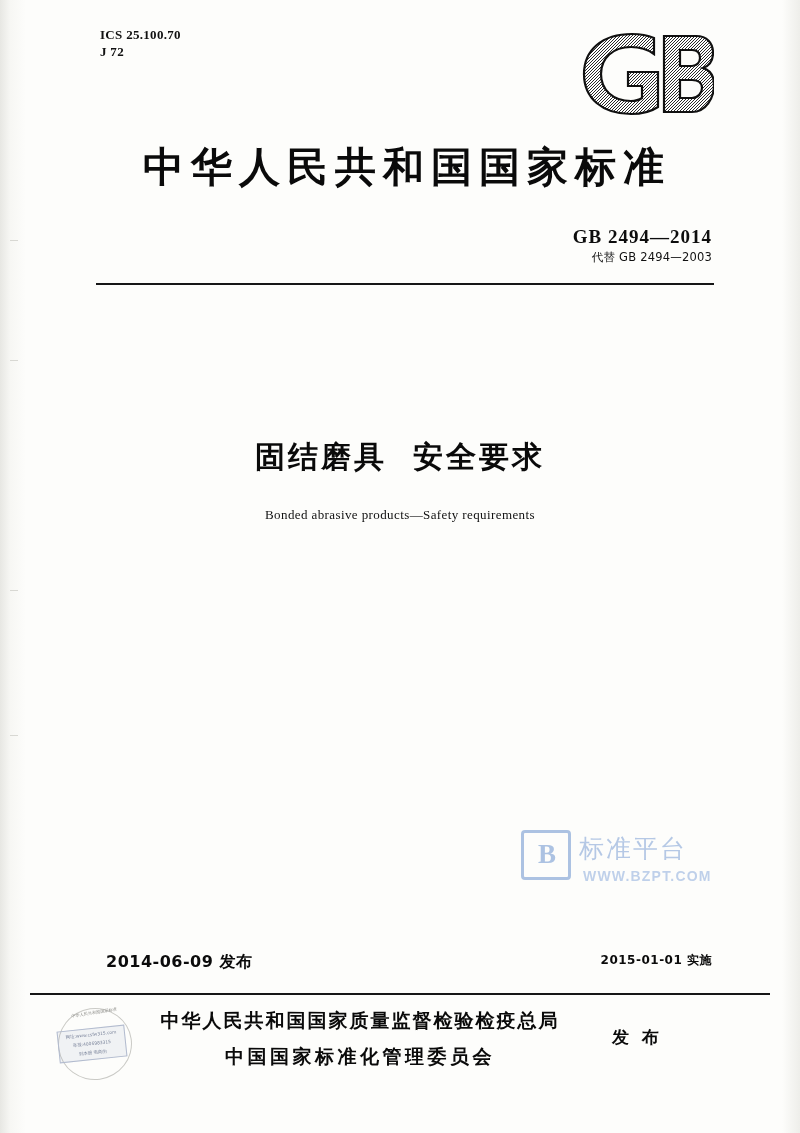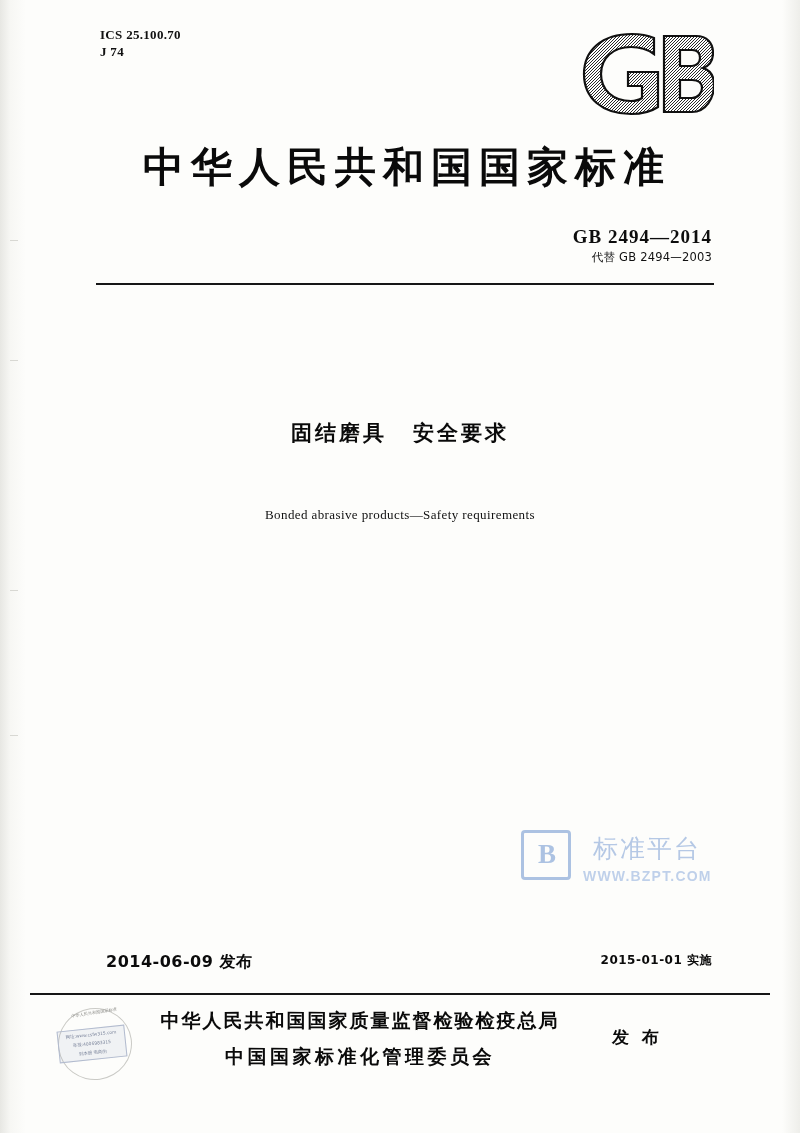--- a/index.html
+++ b/index.html
@@ -96,25 +96,25 @@
     left: 96px;
     right: 86px;
     top: 283px;
     height: 2px;
     background: #161616;
   }
 
   .doc-title-cn {
     position: absolute;
     left: 0; right: 0;
-    top: 419px;
-    text-align: center;
-    font-family: "DejaVu Sans", sans-serif;
-    font-weight: bold;
-    font-size: 21px;
+    top: 437px;
+    text-align: center;
+    font-family: "DejaVu Sans", sans-serif;
+    font-weight: bold;
+    font-size: 30px;
     letter-spacing: 3px;
     color: #0a0a0a;
   }
   .doc-title-cn .gap { display: inline-block; width: 26px; }
 
   .doc-title-en {
     position: absolute;
     left: 0; right: 0;
     top: 507px;
     text-align: center;
@@ -147,21 +147,21 @@
     left: 0; right: 0; top: 6px;
     text-align: center;
     font-family: "Liberation Serif", serif;
     font-weight: bold;
     font-size: 27px;
     color: #7b9fd4;
     letter-spacing: -2px;
   }
   .wm-text {
     position: absolute;
-    left: 72px;
+    left: 58px;
     top: 4px;
     font-family: "DejaVu Sans", sans-serif;
     font-size: 25px;
     letter-spacing: 2px;
     color: #8aa9d8;
   }
   .wm-url {
     position: absolute;
     left: 62px;
     top: 40px;
@@ -290,21 +290,21 @@
 
 <div class="page">
 
   <div class="edge-tick" style="top:240px;"></div>
   <div class="edge-tick" style="top:360px;"></div>
   <div class="edge-tick" style="top:590px;"></div>
   <div class="edge-tick" style="top:735px;"></div>
 
   <div class="ics-block">
     <div>ICS 25.100.70</div>
-    <div>J 74</div>
+    <div>J 72</div>
   </div>
 
   <div class="gb-logo">
     <svg viewBox="0 0 140 92" width="140" height="92" aria-hidden="true">
       <defs>
         <pattern id="hatch" width="3" height="3" patternUnits="userSpaceOnUse">
           <rect width="3" height="3" fill="#ffffff"></rect>
           <path d="M0,3 L3,0" stroke="#2a2a2a" stroke-width="1"></path>
         </pattern>
       </defs>

